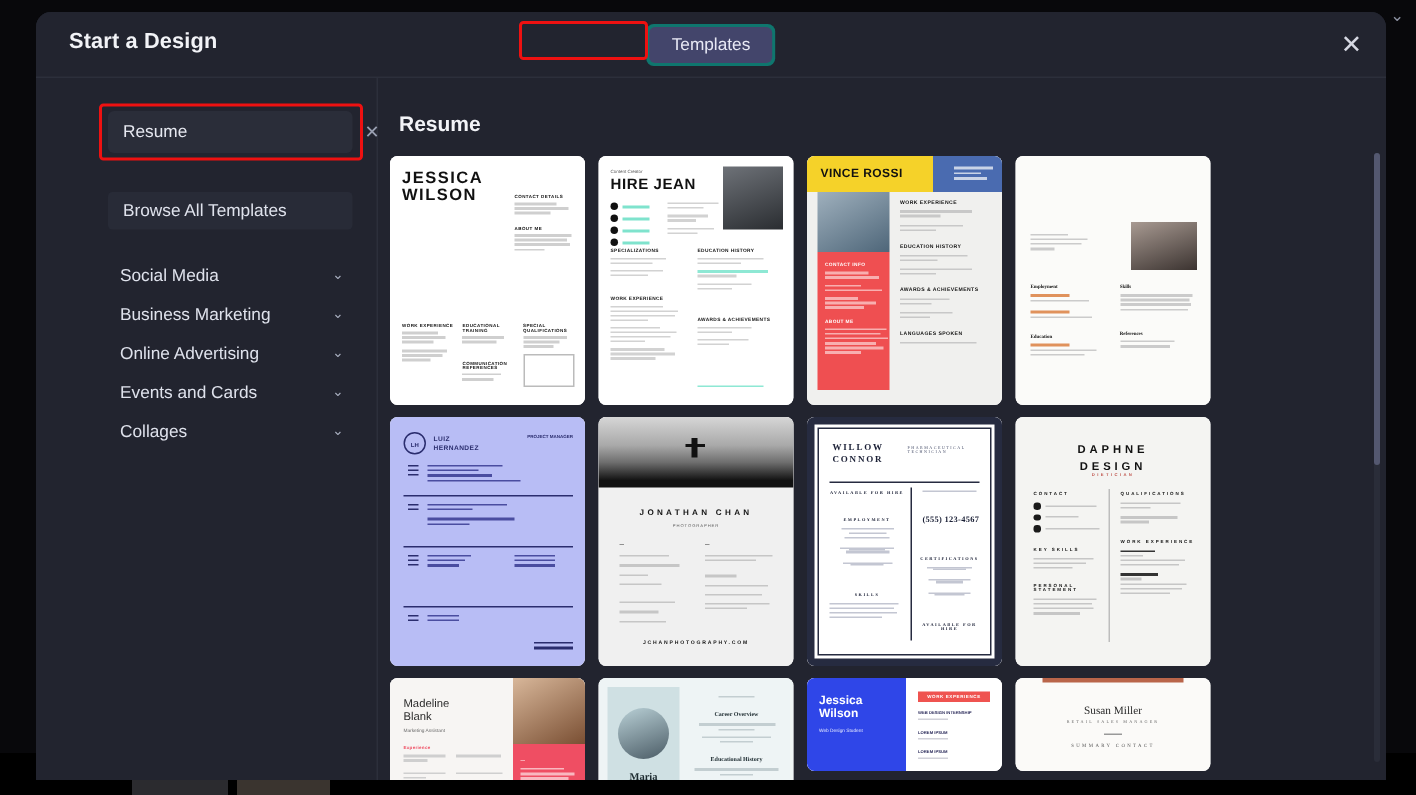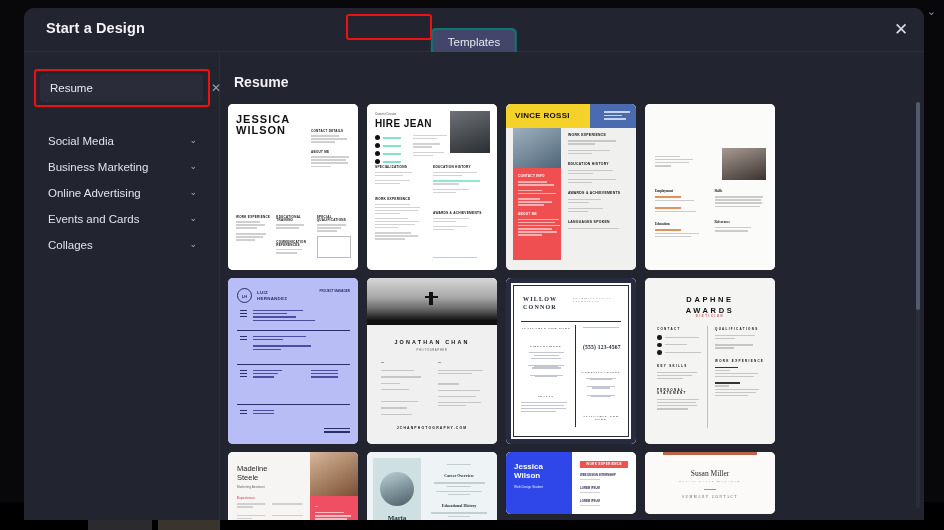--- a/index.html
+++ b/index.html
@@ -44,21 +44,21 @@
     border-bottom: 1px solid #2c2f3b;
     display: flex; align-items: center;
   }
   .hdr-title {
     position: absolute; left: 22px; top: 12px;
     font-size: 14.5px; font-weight: bold; color: #f2f3f7;
     letter-spacing: .1px;
   }
   .tabs {
     position: absolute; left: 50%; transform: translateX(-50%);
-    top: 20px;
+    top: 8px;
     background: #0f766e; border-radius: 5px;
     display: flex; padding: 2px;
   }
   .tab {
     font-size: 11.5px; color: #c9ccd8;
     padding: 6px 15px; border-radius: 4px; cursor: pointer;
     white-space: nowrap;
   }
   .tab.active { background: #43456b; color: #e8e9f5; }
   .tab-hl {
@@ -69,21 +69,21 @@
     pointer-events: none;
   }
   .close-btn {
     position: absolute; right: 14px; top: 13px;
     width: 18px; height: 18px; cursor: pointer;
     color: #d6d8e2; font-size: 17px; line-height: 17px; text-align: center;
     font-weight: 300;
   }
 
   
-  .body-split { display: flex; height: 468px; }
+  .body-split { display: flex; height: 468px; padding-left: 32px; }
 
   
   .sidebar {
     width: 196px; height: 468px;
     background: #22242f;
     border-right: 1px solid #2c2f3b;
     padding: 14px 0 0 0;
     position: relative;
   }
   .search-wrap { position: relative; margin: 8px 16px 0 16px; }
@@ -359,20 +359,21 @@
               <svg width="12" height="12" viewBox="0 0 16 16" fill="none" stroke="#cfd3e0" stroke-width="1.5">
                 <circle cx="7" cy="7" r="5"></circle>
                   <line x1="11" y1="11" x2="15" y2="15"></line>
               </svg>
             </span>
           </div>
           <div class="search-hl"></div>
         </div>
 
         <div class="quicklinks">
+          <div class="qlink">Browse All Templates</div>
         </div>
 
         <div class="catlist">
           <div class="cat">
             <span class="cat-label">Social Media</span>
             <span class="chev">⌄</span>
           </div>
           <div class="cat">
             <span class="cat-label">Business Marketing</span>
             <span class="chev">⌄</span>
@@ -751,21 +752,21 @@
               <div class="foot">
                 <div class="h">AVAILABLE FOR HIRE</div>
               </div>
             </div>
           </div>
 
           <div class="card">
             <div class="tmpl t8">
               <div class="nm">
                 <span>DAPHNE</span><br>
-                <span>AWARDS</span>
+                <span>DESIGN</span>
               </div>
               <div class="role">DIETICIAN</div>
               <div class="vr"></div>
               <div class="L">
                 <div class="h">CONTACT</div>
                 <div class="cico">
                     <span class="cd"></span>
                     <span class="ln" style="width:34px;margin:0"></span>
                   </div>
                 <div class="cico">
@@ -805,21 +806,21 @@
               </div>
             </div>
           </div>
 
           <div class="card">
             <div class="tmpl t9">
               <div class="photo"></div>
               <div class="pink"></div>
               <div class="nm">
                 <span>Madeline</span><br>
-                <span>Steele</span>
+                <span>Blank</span>
               </div>
               <div class="sub">Marketing Assistant</div>
               <div class="L">
                 <div class="h">Experience</div>
                 <div class="row">
                     <div style="width:30px">
                       <div class="ln" style="width:95%"></div>
                       <div class="ln" style="width:55%"></div>
                     </div>
                     <div style="width:34px">

